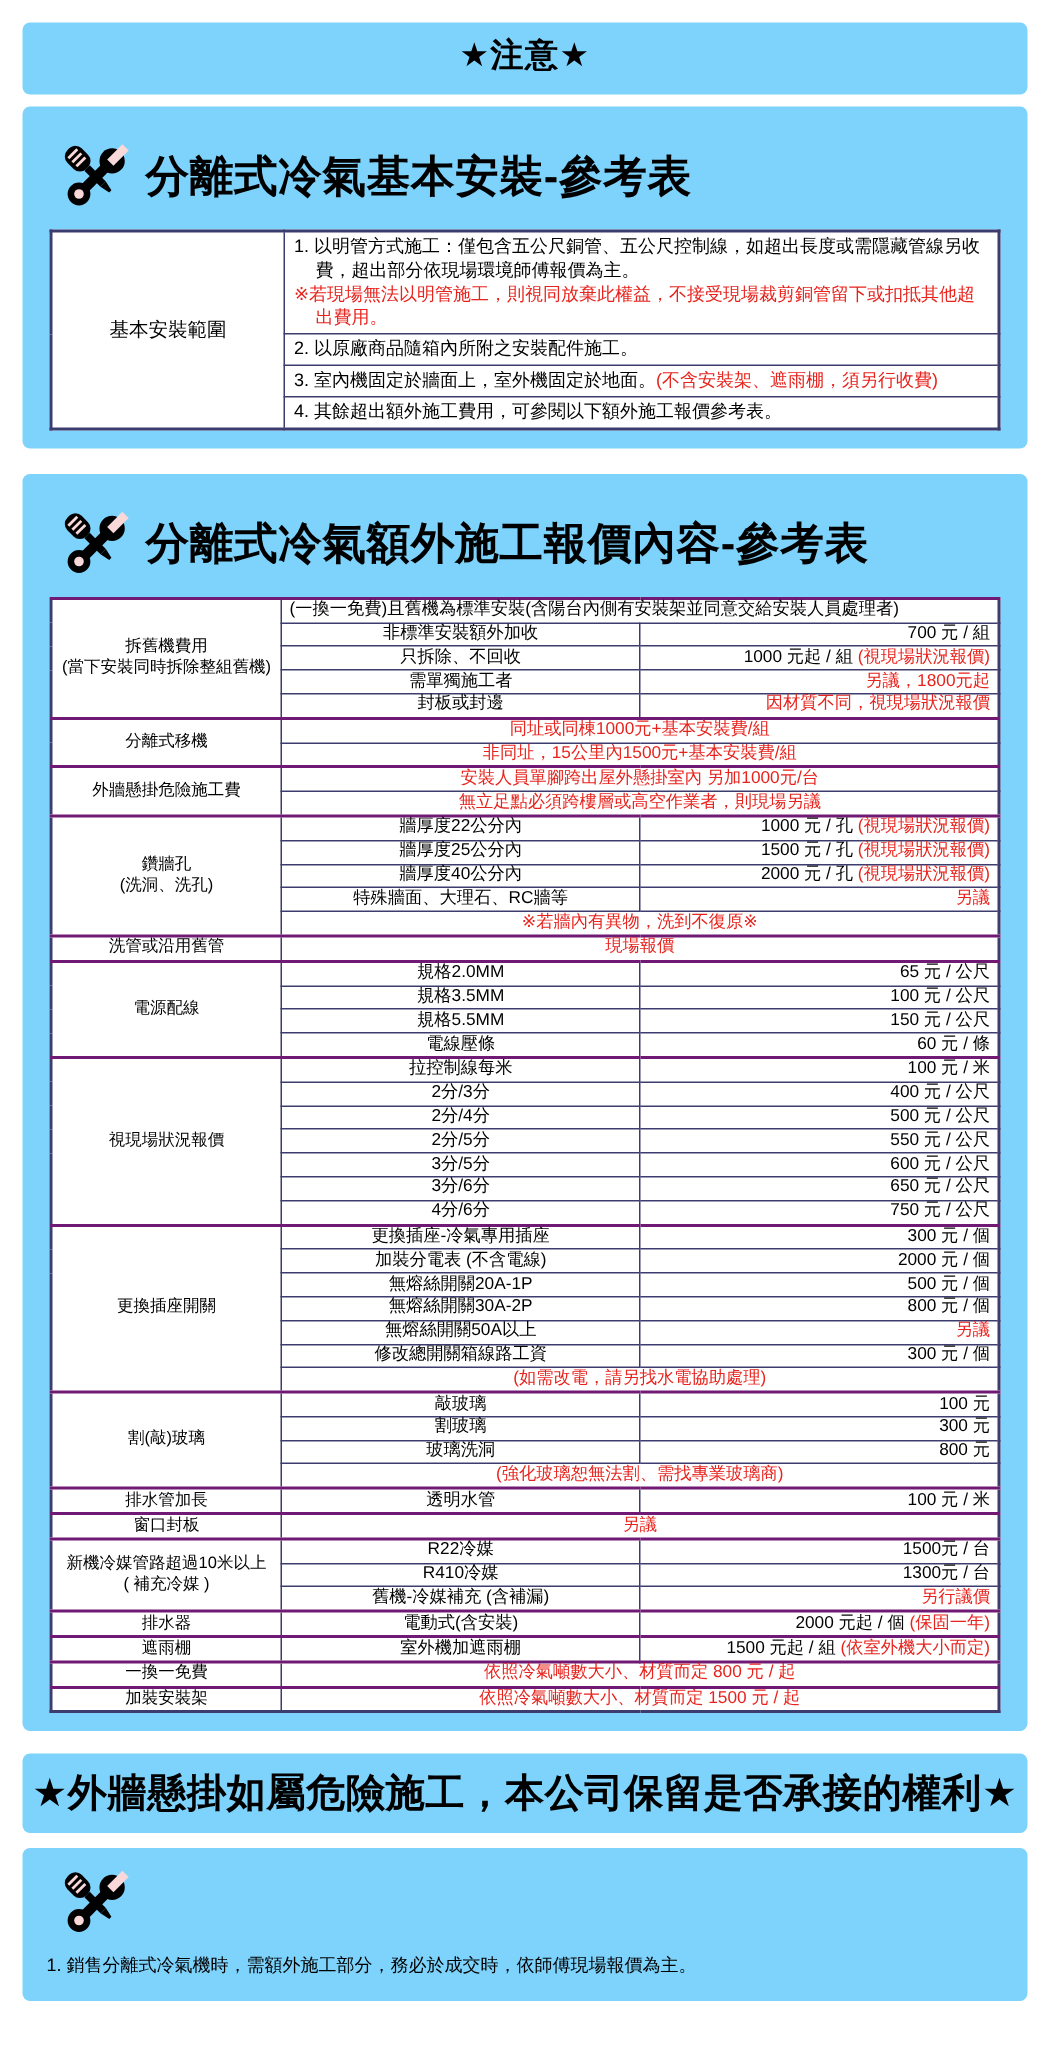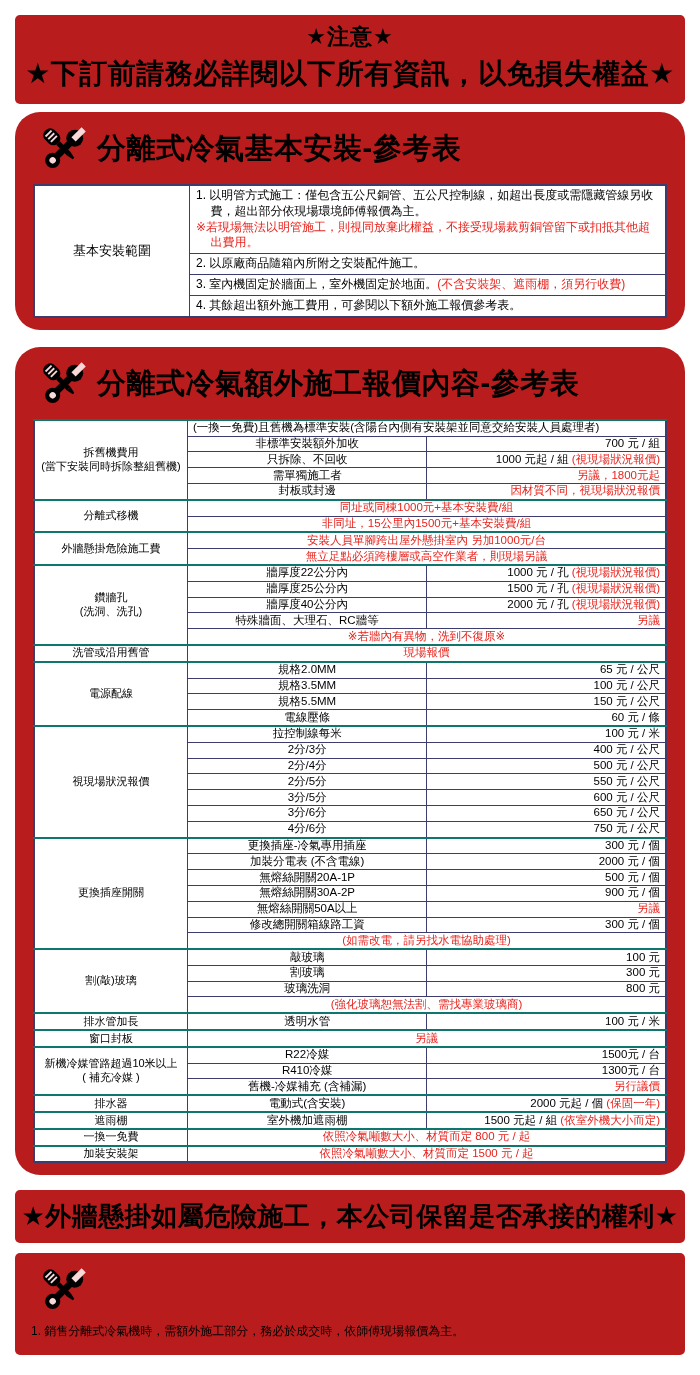--- a/index.html
+++ b/index.html
@@ -6,30 +6,30 @@
   body{
     width:700px;
     background:#ffffff;
     font-family:"Liberation Sans","DejaVu Sans",sans-serif;
     color:#000;
     -webkit-font-smoothing:antialiased;
   }
   .page{width:700px;}
   .box{
     margin:0 15px;
-    background:#b91c1c;
+    background:#7dd3fc;
     border-radius:5px;
     overflow:hidden;
   }
   
   .banner-top{margin-top:15px;padding:7px 0 11px;text-align:center;}
   .banner-top .b1{font-size:22px;font-weight:bold;letter-spacing:1px;}
   .banner-top .b2{font-size:28px;font-weight:bold;margin-top:3px;letter-spacing:0.5px;}
   
-  .sec{padding:6px 0 12px;border-radius:25px;}
+  .sec{padding:16px 0 12px;}
   .sec-head{display:flex;align-items:center;padding:4px 0 2px 22px;}
   .tool-icon{width:54px;height:54px;flex:0 0 54px;margin-right:6px;}
   .sec-title{font-size:29px;font-weight:bold;margin:0;letter-spacing:0.5px;}
   
   .tbl{
     border-collapse:collapse;
     background:#fff;
     border:2px solid #3c3c6e;
     margin:6px 0 0 18px;
     width:634px;
@@ -44,37 +44,36 @@
   .basic .content-cell{padding:2px 6px;line-height:1.32;}
   .basic .line.hang{padding-left:1.2em;text-indent:-1.2em;}
   
   .extra{font-size:11.5px;}
   .extra td{padding:0.5px 5px;line-height:1.2;}
   .extra .lbl{width:150px;text-align:center;font-size:11px;padding:0 1px;line-height:1.25;}
   .extra .item{width:238px;text-align:center;}
   .extra .price{text-align:right;}
   .extra .span-cell{text-align:center;}
   .extra .span-cell.left{text-align:left;}
-  .extra tr.grp td{border-top:2px solid #0f766e;}
+  .extra tr.grp td{border-top:2px solid #701a75;}
   
   .banner-mid{margin-top:15px;padding:9px 0;text-align:center;}
   .banner-mid .bm{font-size:26px;font-weight:bold;letter-spacing:0.5px;}
   
   .notes{margin-top:10px;padding:6px 0 14px;}
   .notes-list{padding:4px 24px 0 16px;font-size:12px;line-height:1.45;}
   .note-item{padding-left:1.45em;text-indent:-1.45em;margin:0;}
 </style>
 </head>
 <body>
 
 <div class="page">
 
   <section class="box banner-top">
     <div class="b1">★注意★</div>
-    <div class="b2">★下訂前請務必詳閱以下所有資訊，以免損失權益★</div>
   </section>
 
   <section class="box sec" style="margin-top:8px;">
     <div class="sec-head">
       <span class="tool-icon">
         <svg viewBox="0 0 64 64" width="54" height="54" aria-hidden="true">
           <g transform="rotate(45 32 32)" fill="#000">
             <rect x="1" y="24" width="21" height="16" rx="7"></rect>
             <rect x="5" y="27" width="2.2" height="10" fill="#f8d8d8"></rect>
             <rect x="9.5" y="27" width="2.2" height="10" fill="#f8d8d8"></rect>
@@ -276,21 +275,21 @@
           <tr>
             <td class="item">加裝分電表 (不含電線)</td>
             <td class="price"><span class="blk">2000 元 / 個</span></td>
           </tr>
           <tr>
             <td class="item">無熔絲開關20A-1P</td>
             <td class="price"><span class="blk">500 元 / 個</span></td>
           </tr>
           <tr>
             <td class="item">無熔絲開關30A-2P</td>
-            <td class="price"><span class="blk">900 元 / 個</span></td>
+            <td class="price"><span class="blk">800 元 / 個</span></td>
           </tr>
           <tr>
             <td class="item">無熔絲開關50A以上</td>
             <td class="price"><span class="red">另議</span></td>
           </tr>
           <tr>
             <td class="item">修改總開關箱線路工資</td>
             <td class="price"><span class="blk">300 元 / 個</span></td>
           </tr>
           <tr>

